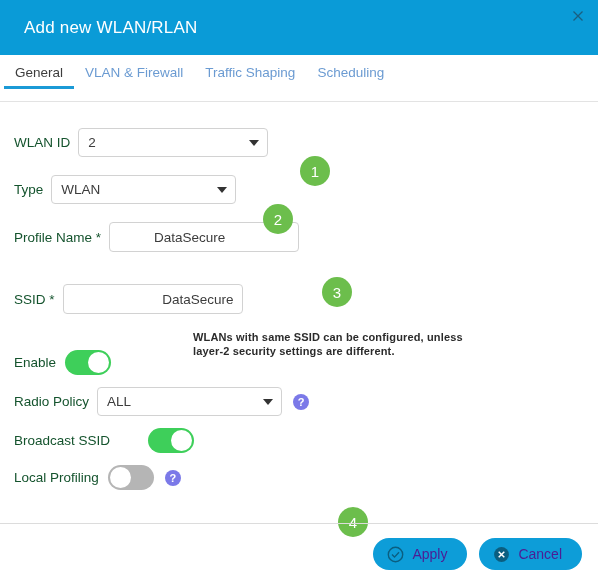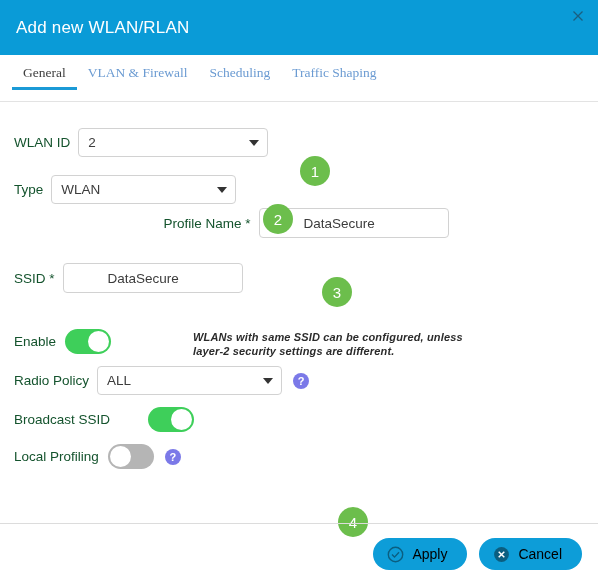--- a/index.html
+++ b/index.html
@@ -20,42 +20,41 @@
     position: relative;
     height: 55px;
     background: #0a9bd7;
     display: flex;
     align-items: center;
   }
   .dlg-title {
     color: #ffffff;
     font-size: 17px;
     letter-spacing: .2px;
-    margin-left: 16px;
+    margin-left: 24px;
   }
   .close-icon {
     position: absolute;
     top: 6px;
     right: 10px;
     width: 20px;
     height: 20px;
     cursor: pointer;
   }
   .close-icon svg { display: block; }
 
   
   .tabbar {
     position: relative;
     height: 38px;
     display: flex;
     align-items: flex-start;
     padding-top: 10px;
-    padding-left: 12px;
+    padding-left: 4px;
     background: #fff;
-    font-family: Liberation Serif, serif;
   }
   .tab {
     position: relative;
     font-size: 13.5px;
     color: #6b9bd2;
     padding: 0 11px 9px 11px;
     cursor: pointer;
     white-space: nowrap;
   }
   .tab.active {
@@ -174,21 +173,20 @@
   
   .note {
     position: absolute;
     left: 193px;
     top: 330px;
     font-size: 11px;
     font-weight: bold;
     color: #2b2b2b;
     line-height: 14px;
     letter-spacing: .15px;
-    font-style: italic;
   }
 
   
   .footer-sep {
     position: absolute;
     left: 0; right: 0;
     top: 523px;
     height: 1px;
     background: #dcdcdc;
   }
@@ -196,21 +194,21 @@
     position: absolute;
     right: 16px;
     top: 538px;
     display: flex;
     gap: 12px;
   }
   .btn {
     height: 32px;
     border-radius: 16px;
     background: #0d9dd8;
-    color: #000000;
+    color: #4c1d95;
     font-size: 14px;
     display: flex;
     align-items: center;
     justify-content: center;
     padding: 0 20px 0 14px;
     cursor: pointer;
     border: none;
     font-family: "Liberation Sans", sans-serif;
   }
   .btn .bicon { margin-right: 8px; display: flex; }
@@ -224,22 +222,22 @@
   <div class="close-icon">
     <svg width="20" height="20" viewBox="0 0 20 20">
       <path d="M5.5 5.5 L14.5 14.5 M14.5 5.5 L5.5 14.5" stroke="#1b5f80" stroke-width="1.3" fill="none"></path>
     </svg>
   </div>
 </div>
 
 <div class="tabbar">
   <div class="tab active">General</div>
   <div class="tab">VLAN &amp; Firewall</div>
+  <div class="tab">Traffic Shaping</div>
   <div class="tab">Scheduling</div>
-  <div class="tab">Traffic Shaping</div>
   <div class="tab-sep"></div>
 </div>
 
 <div class="form">
 
   <div class="row" style="margin-top:25px;">
     <div class="lbl">WLAN ID</div>
     <div class="ctl" style="width:190px;">
       <span class="val">2</span>
       <span class="caret"></span>
@@ -247,28 +245,28 @@
   </div>
 
   <div class="row" style="margin-top:18px;">
     <div class="lbl">Type</div>
     <div class="ctl" style="width:185px;">
       <span class="val">WLAN</span>
       <span class="caret"></span>
     </div>
   </div>
 
-  <div class="row" style="margin-top:4px;justify-content:center;">
+  <div class="row" style="margin-top:18px;">
     <div class="lbl">Profile Name *</div>
     <div class="ctl input" style="width:190px;height:30px;">
       <span class="val">DataSecure</span>
     </div>
   </div>
 
-  <div class="row" style="margin-top:25px;">
+  <div class="row" style="margin-top:32px;text-align:right;">
     <div class="lbl">SSID *</div>
     <div class="ctl input" style="width:180px;height:30px;">
       <span class="val">DataSecure</span>
     </div>
   </div>
 
   <div class="row" style="margin-top:36px;">
     <div class="lbl">Enable</div>
     <div class="toggle on">
       <div class="knob"></div>

